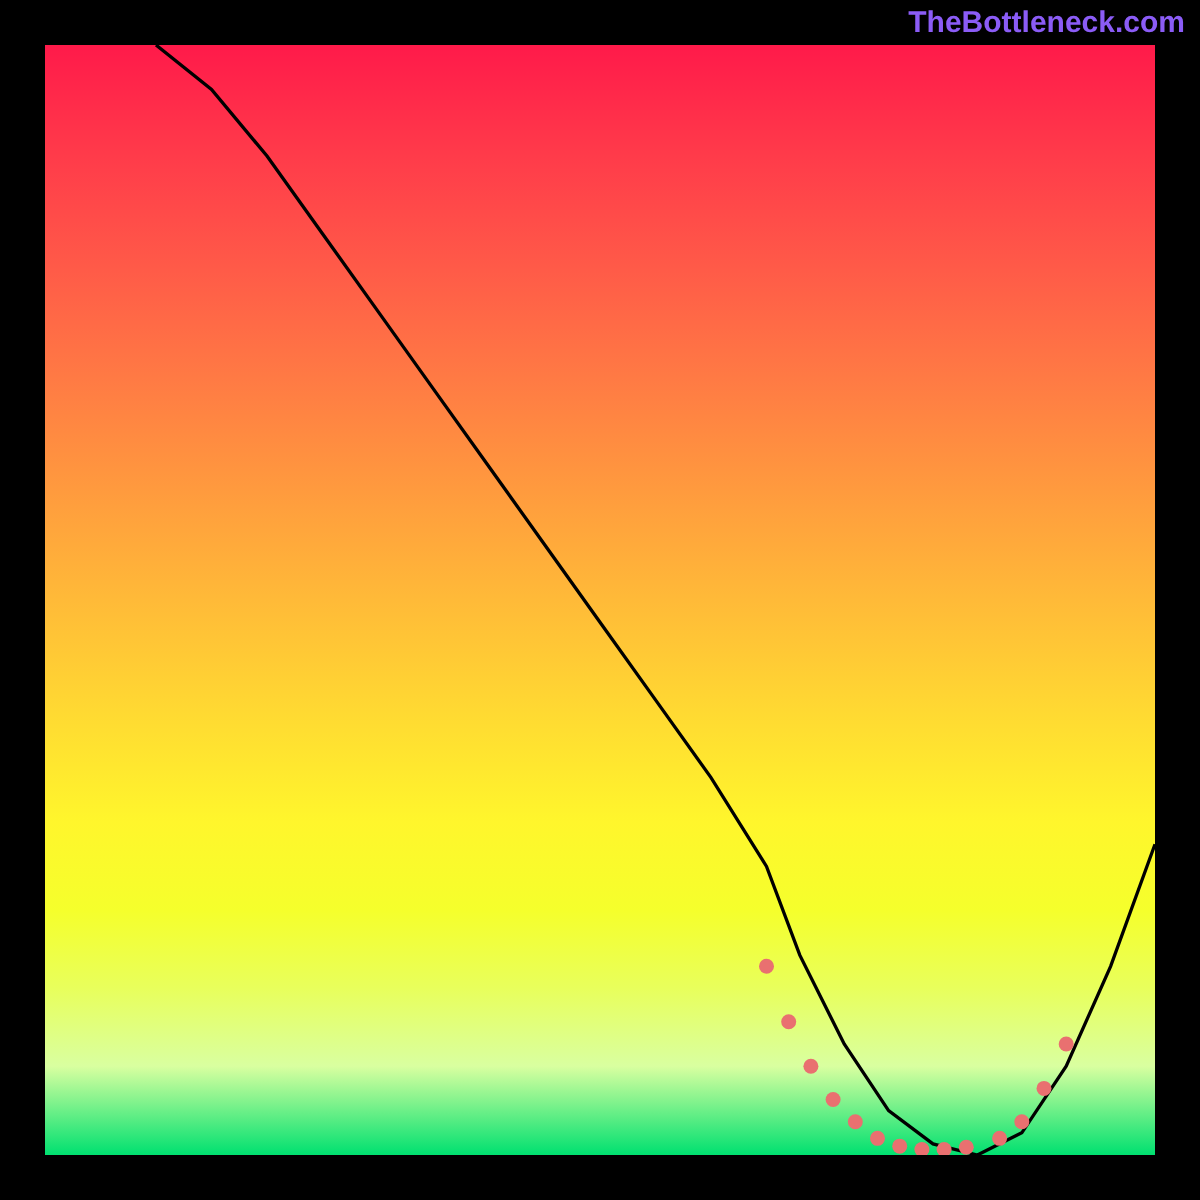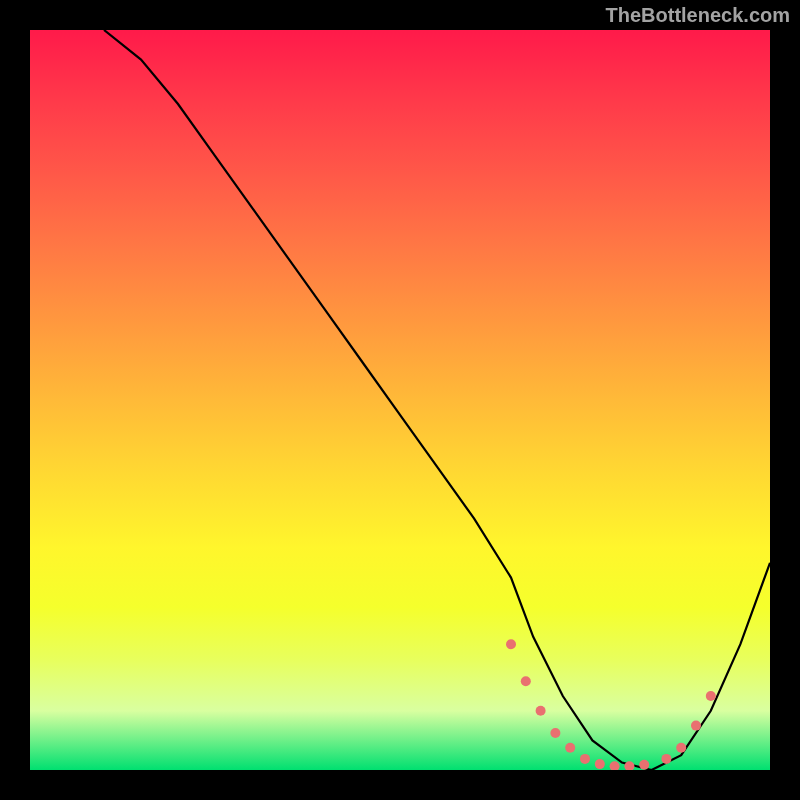--- a/index.html
+++ b/index.html
@@ -11,21 +11,21 @@
     position: relative;
     overflow: hidden;
   }
   .watermark {
     position: absolute;
     top: 4px;
     right: 10px;
     font-family: Arial, sans-serif;
     font-size: 20px;
     font-weight: bold;
-    color: #a3a3a3;
+    color: #8b5cf6;
     z-index: 10;
   }
   .plot-area {
     position: absolute;
     left: 30px;
     top: 30px;
     width: 740px;
     height: 740px;
     overflow: hidden;
   }

